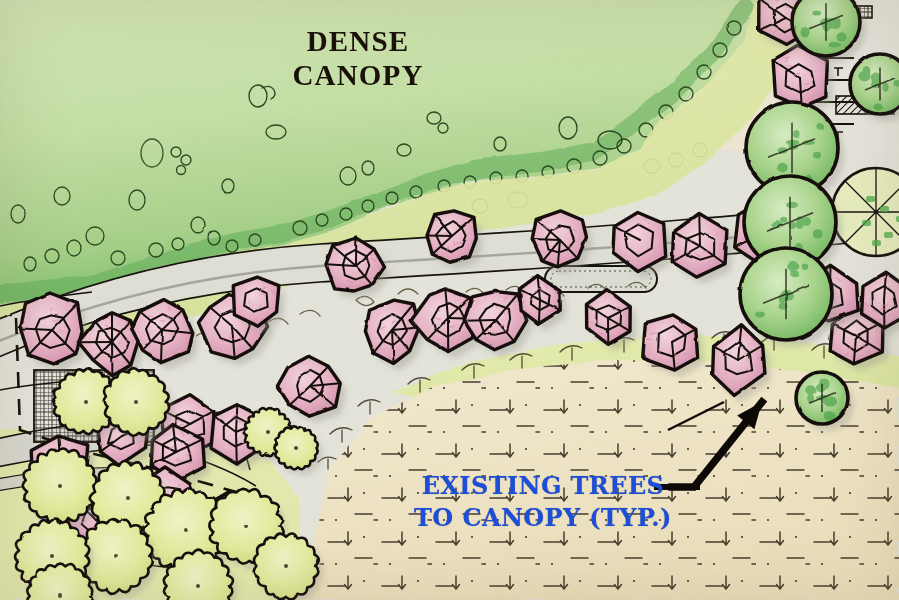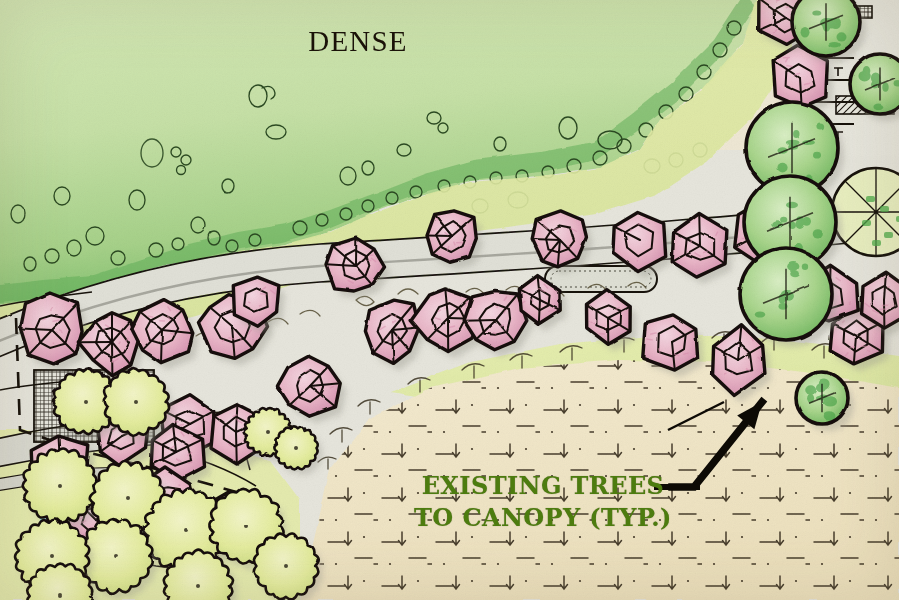--- a/index.html
+++ b/index.html
@@ -17,32 +17,32 @@
     pointer-events:none;
     color:#1a1208;
   }
   #dense-canopy-label{
     left:228px;top:24px;width:260px;
     text-align:center;
     font-family:"Liberation Serif",serif;
     font-size:29px;
     letter-spacing:1.2px;
     line-height:1.18;
-    font-weight:400;
+    font-weight:700;
   }
   #dense-canopy-label .ln{display:block;}
   #existing-trees-label{
     left:388px;top:470px;width:310px;
     text-align:center;
     font-family:"DejaVu Serif",serif;
     font-size:24px;
     font-weight:700;
     letter-spacing:0.4px;
     line-height:1.35;
-    color:#4d7c0f;
+    color:#1d4ed8;
     text-shadow:0 0 1px rgba(20,14,5,.35);
   }
   #existing-trees-label .ln{display:block;}
   .paper-grain{
     position:absolute;left:0;top:0;width:899px;height:600px;
     pointer-events:none;
     opacity:.5;
     mix-blend-mode:multiply;
   }
   .vignette{
@@ -1178,20 +1178,21 @@
     <path d="M654 487 L700 487" fill="none" stroke="#0d0a05" stroke-width="6"></path>
   </svg>
 
   <svg class="paper-grain" viewBox="0 0 899 600">
     <rect width="899" height="600" filter="url(#fibre)" fill="#8a7c55"></rect>
   </svg>
   <div class="vignette"></div>
 
   <div class="label" id="dense-canopy-label" style="left: 228px; top: 24px;">
     <span class="ln">DENSE</span>
+    <span class="ln">CANOPY</span>
   </div>
 
   <div class="label" id="existing-trees-label" style="left: 388px; top: 470px;">
     <span class="ln">EXISTING TREES</span>
     <span class="ln">TO CANOPY (TYP.)</span>
   </div>
 
 </div>
 
 </body></html>

